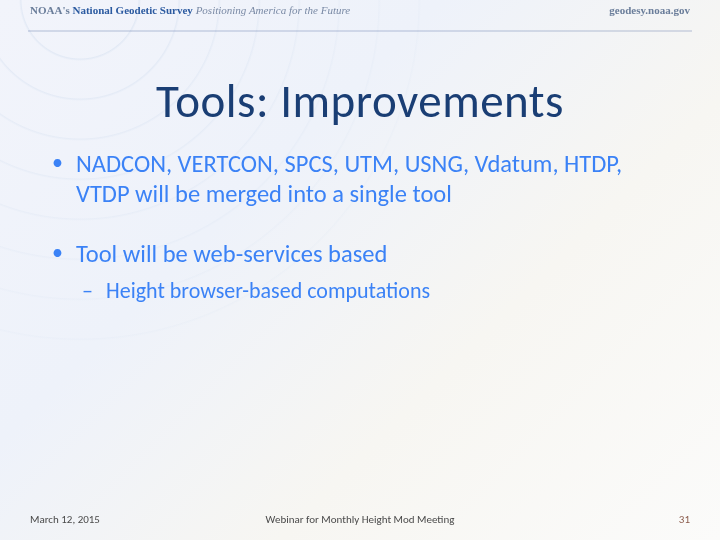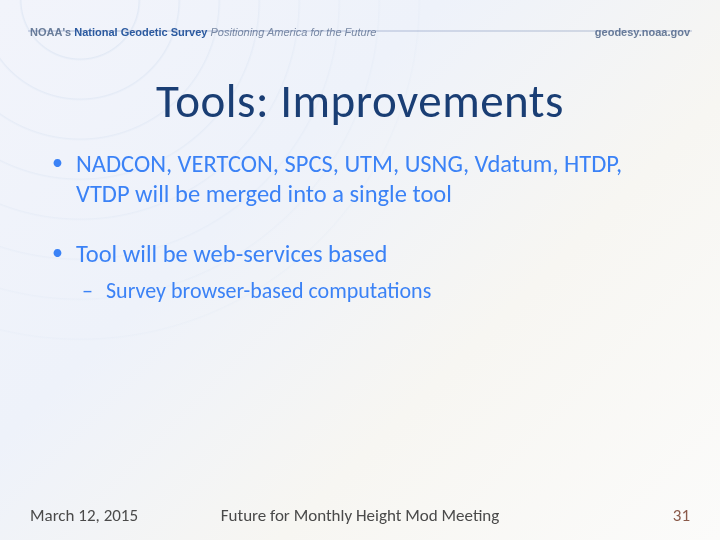--- a/index.html
+++ b/index.html
@@ -17,23 +17,23 @@
                                            rgba(255,255,255,0) 338px, rgba(200,215,235,.10) 339px,rgba(255,255,255,0) 341px,
                                            rgba(255,255,255,0) 1000px),
       linear-gradient(135deg,#f2f4fb 0%,#eef2fa 35%,#f7f6f2 65%,#fbfbfa 100%);
     position:relative;
     box-sizing:border-box;
     color:#2b2b2b;
     overflow:hidden;
   }
   .header{
     position:absolute;top:0;left:0;right:0;height:28px;
-    padding:18px 30px 0 30px;
-    display:flex;justify-content:space-between;align-items:center;
-    font-family:Liberation Sans, sans-serif;
+    padding:4px 30px 0 30px;
+    display:flex;justify-content:space-between;align-items:flex-start;
+    font-family:Liberation Serif, serif;
     font-size:11px;
     color:#6a7d9a;
   }
   .header .left b.org{color:#6a7d9a;font-weight:bold}
   .header .left b.name{color:#2b5aa0;font-weight:bold}
   .header .left i{font-style:italic;color:#7a8aa5}
   .header .right{font-weight:bold;color:#6a7d9a}
   .rule{
     position:absolute;left:28px;right:28px;top:30px;height:0;
     border-top:2px solid rgba(60,90,150,.18);
@@ -55,21 +55,21 @@
   ul.b1{list-style:none;padding:0;margin:0}
   ul.b1>li{position:relative;padding-left:28px;margin-bottom:30px}
   ul.b1>li:before{content:"•";position:absolute;left:4px;top:0;font-size:22px}
   ul.b2{list-style:none;padding:0;margin:6px 0 0 0}
   ul.b2>li{position:relative;padding-left:30px;font-size:22px;line-height:1.32}
   ul.b2>li:before{content:"–";position:absolute;left:6px;top:0}
   .footer{
     position:absolute;left:0;right:0;bottom:14px;
     padding:0 30px;
     display:flex;justify-content:space-between;align-items:center;
-    font-size:17px;color:#4a4a4a;
+    font-size:11px;color:#4a4a4a;
     font-family:"Gill Sans","Gill Sans MT",Calibri,sans-serif;
   }
   .footer .center{position:absolute;left:0;right:0;text-align:center}
   .footer .right{color:#8a5a4a}
 </style>
 </head>
 <body>
 
 <div class="header">
   <span class="left">
@@ -84,23 +84,23 @@
 <div class="title">Tools:  Improvements</div>
 
 <div class="content">
   <ul class="b1">
     <li>
       <span>NADCON, VERTCON, SPCS, UTM, USNG, Vdatum, HTDP, VTDP will be merged into a single tool</span>
     </li>
     <li>
       <span>Tool will be web-services based</span>
       <ul class="b2">
-        <li><span>Survey browser-based computations</span></li>
+        <li><span>Height browser-based computations</span></li>
       </ul>
     </li>
   </ul>
 </div>
 
 <div class="footer">
   <span>March 12, 2015</span>
-  <span class="center">Future for Monthly Height Mod Meeting</span>
+  <span class="center">Webinar for Monthly Height Mod Meeting</span>
   <span class="right">31</span>
 </div>
 
 </body></html>

